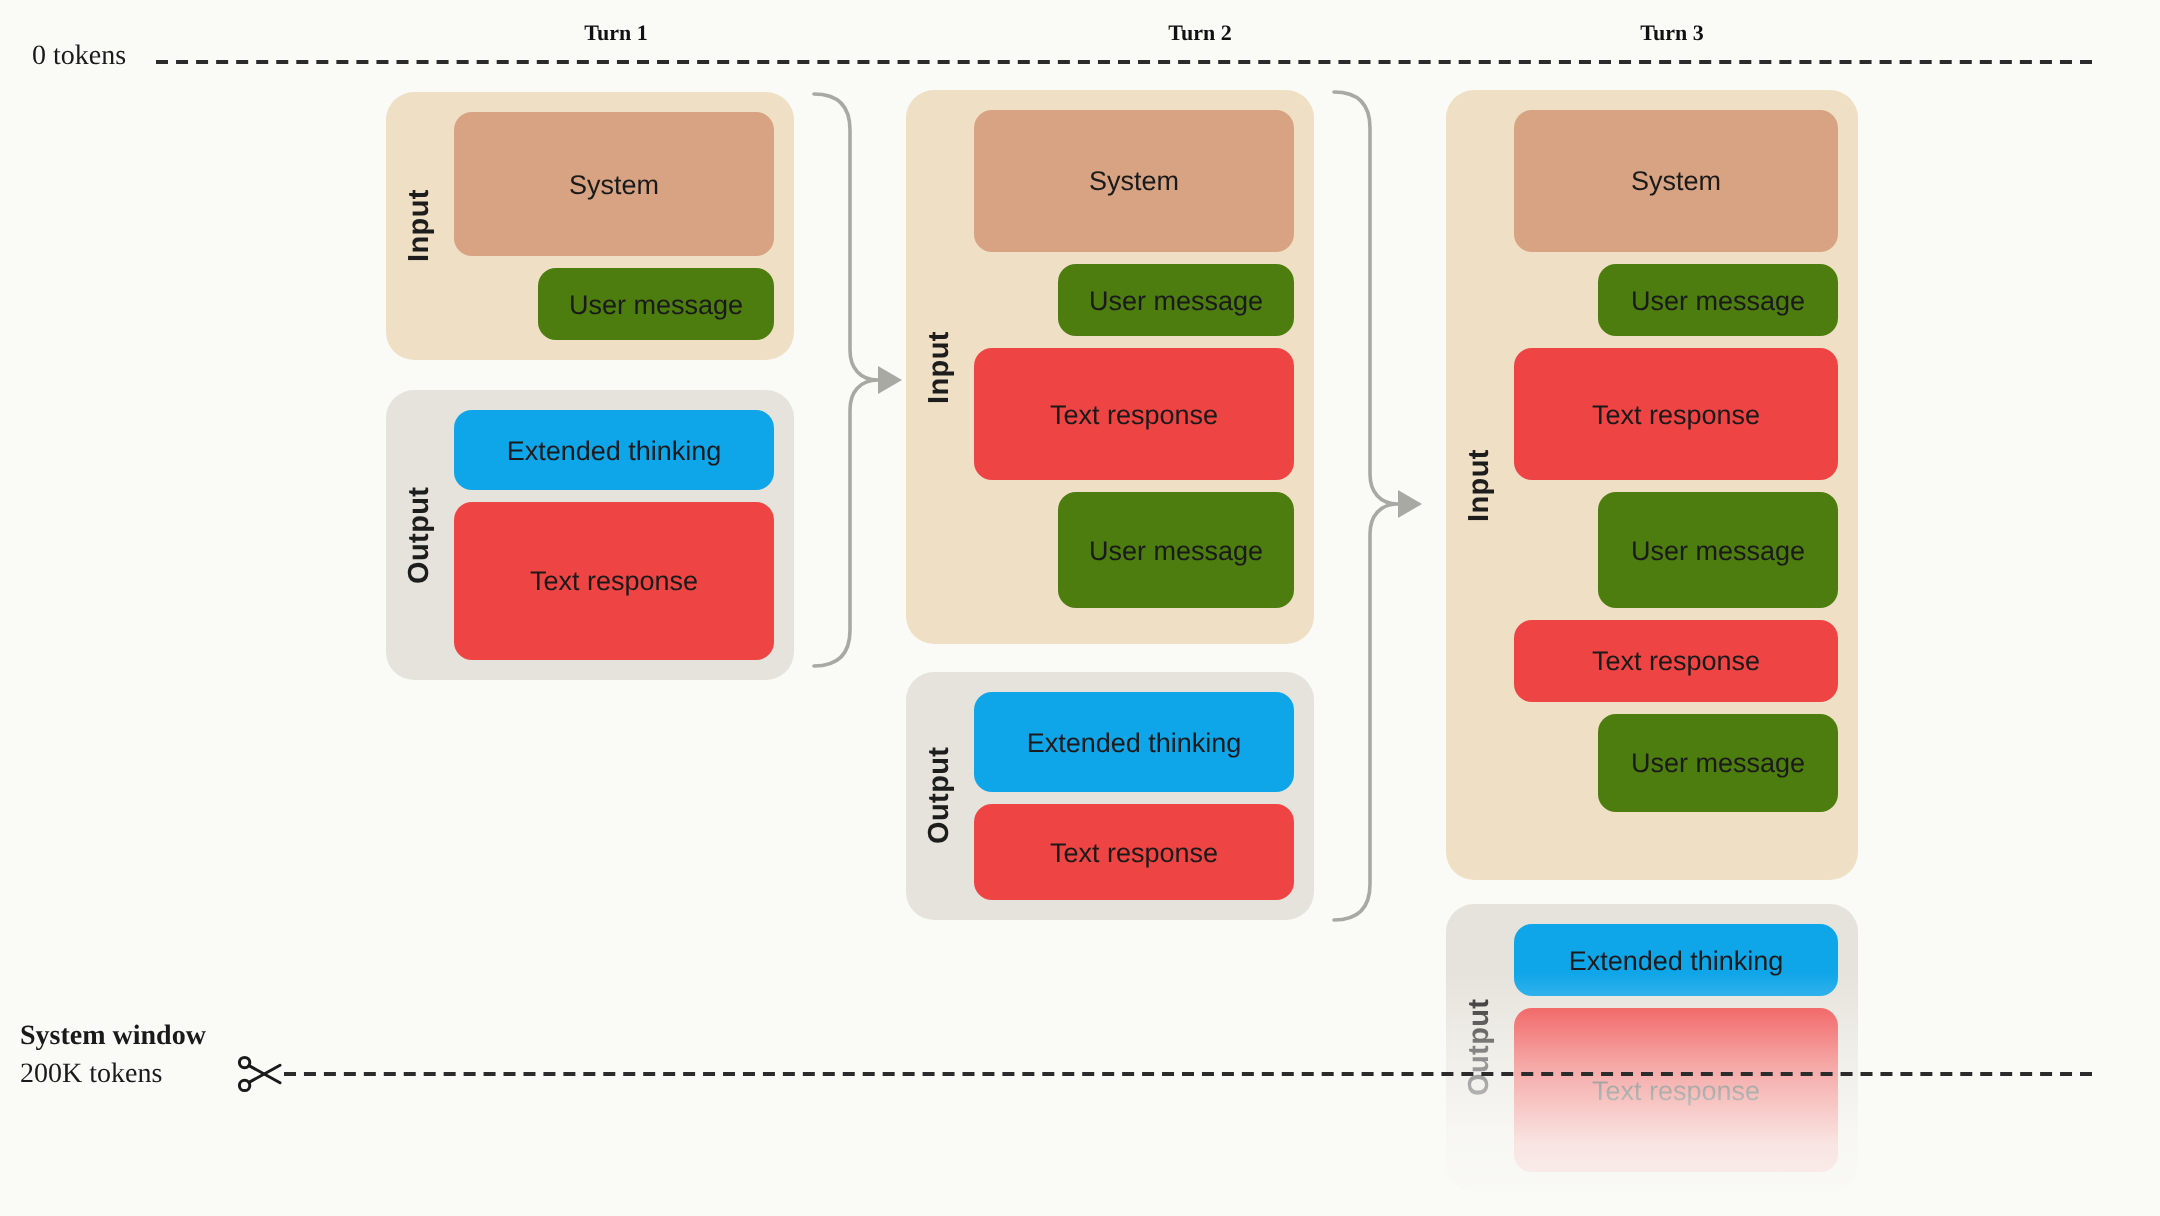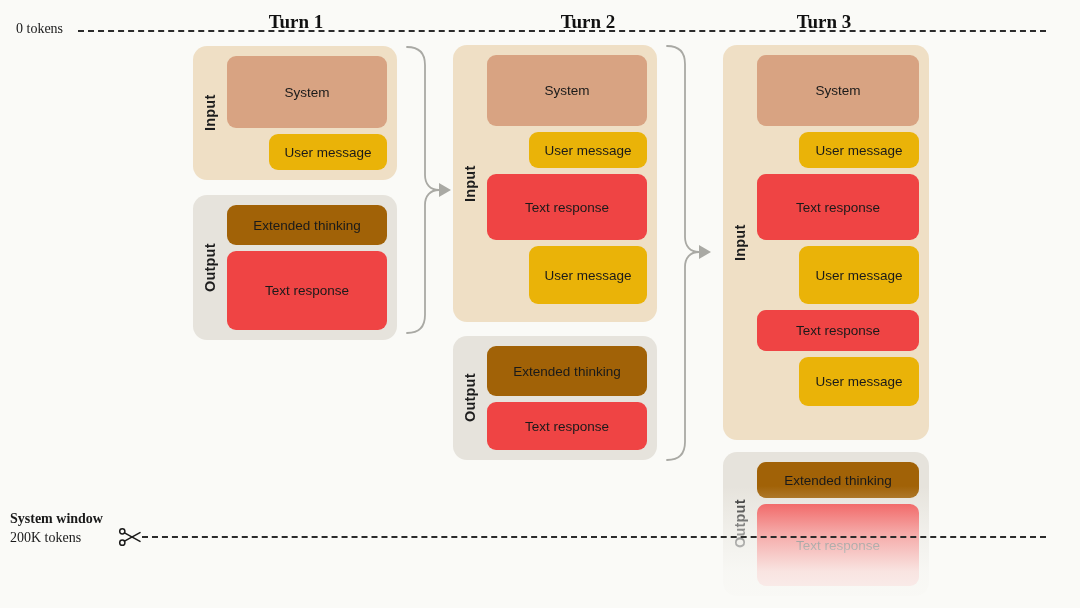--- a/index.html
+++ b/index.html
@@ -68,26 +68,27 @@
     top: 524px;
     width: 26px;
     height: 26px;
   }
 
   
   .turn-header {
     position: absolute;
     top: 11px;
     font-family: "Liberation Serif", serif;
-    font-size: 19px;
+    font-size: 11px;
     font-weight: bold;
     color: #111;
     text-align: center;
     white-space: nowrap;
     transform: translateX(-50%);
+    margin-left: 12px;
   }
 
   
   .group {
     position: absolute;
     box-sizing: border-box;
     border-radius: 14px;
     display: flex;
     flex-direction: row;
     align-items: center;
@@ -126,23 +127,23 @@
     display: flex;
     align-items: center;
     justify-content: center;
     font-size: 13.5px;
     color: #1a1a1a;
     text-align: center;
     box-sizing: border-box;
     flex: 0 0 auto;
   }
   .block.system    { background: #D8A382; }
-  .block.user      { background: #eab308; margin-left: 42px; }
+  .block.user      { background: #4d7c0f; margin-left: 42px; }
   .block.text-resp { background: #ef4444; }
-  .block.thinking  { background: #a16207; }
+  .block.thinking  { background: #0ea5e9; }
 
   
   .connector {
     position: absolute;
     pointer-events: none;
   }
 
   
   #fade-overlay {
     position: absolute;

